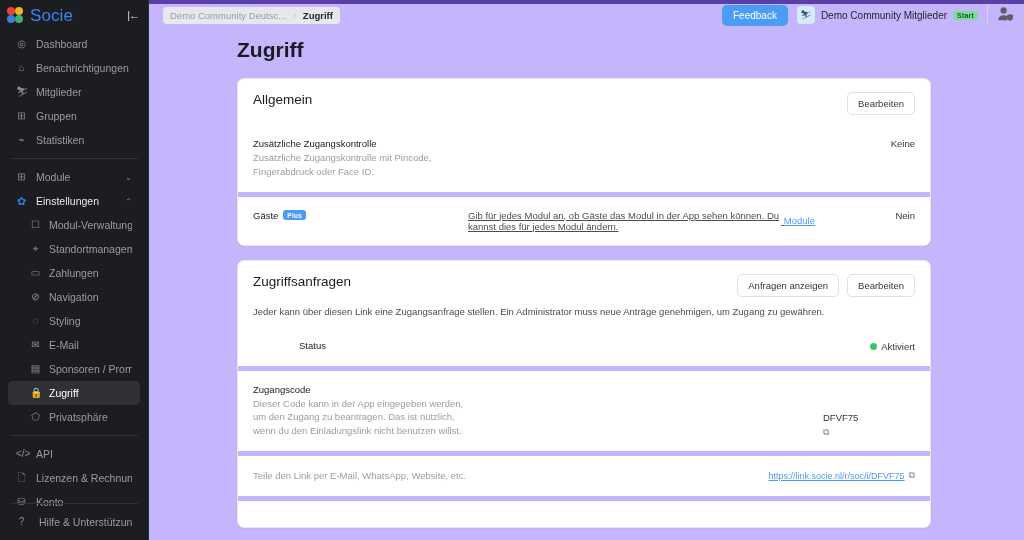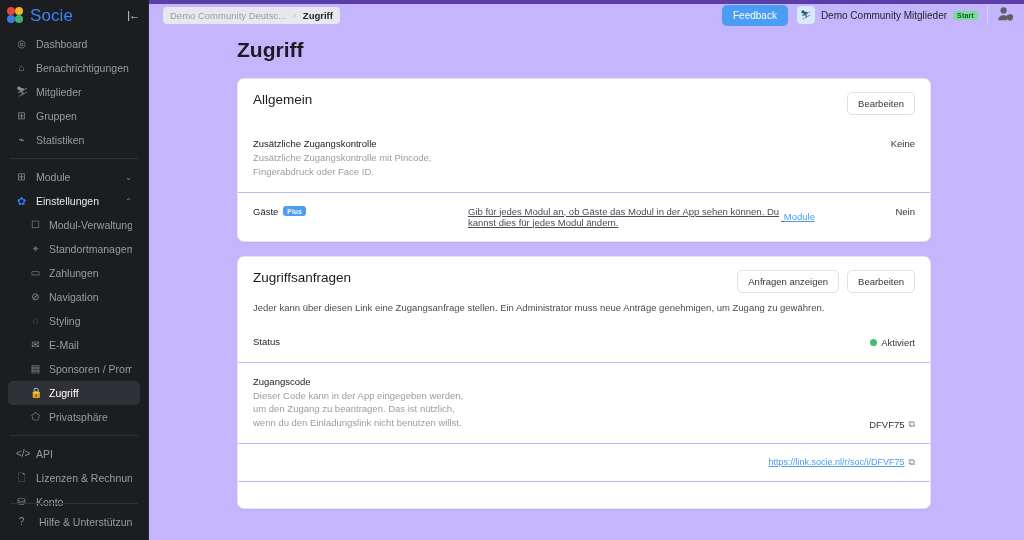--- a/index.html
+++ b/index.html
@@ -105,42 +105,42 @@
   .card-actions { margin-left: auto; display: flex; gap: 8px; }
   .btn-outline {
     background: #fff; border: 1px solid #dfe0e6; border-radius: 5px;
     font-size: 9.5px; color: #34353c; padding: 5px 10px; cursor: pointer;
     font-family: "Liberation Sans", sans-serif; white-space: nowrap;
   }
   .card-desc { font-size: 9.5px; color: #4b4c55; padding: 9px 15px 0 15px; }
 
   .row {
     display: flex; padding: 13px 15px 13px 15px;
-    border-top: 1px solid #c4b5fd; position: relative;
+    border-top: 5px solid #c4b5fd; position: relative;
   }
   .row.first { border-top: none; margin-top: 10px; }
   .row-left { width: 215px; flex: 0 0 215px; }
   .row-label { font-size: 9.5px; color: #1b1c21; margin-bottom: 2px; display:flex; align-items:center; gap:5px; }
   .badge-plus {
     background: #4a9cf5; color: #fff; font-size: 6.5px; font-weight: bold;
     border-radius: 3px; padding: 1.5px 4px; letter-spacing: .3px;
   }
   .row-sub { font-size: 9.5px; color: #9b9ca5; line-height: 1.45; }
   .row-mid { flex: 1; display: flex; align-items: center; justify-content: flex-end;
              font-size: 9.5px; color: #4b4c55; padding-right: 8px; text-decoration: underline; }
   .row-mid a { color: #4a9cf5; }
   .row-right { width: 92px; flex: 0 0 92px; text-align: right;
                font-size: 9.5px; color: #34353c; display: flex;
                align-items: flex-start; justify-content: flex-end; gap: 4px; }
   .row-right.mid { align-items: center; }
   .dot-green { width: 7px; height: 7px; border-radius: 50%; background: #3bc36b; display: inline-block; }
   .copy-ic { font-size: 9px; color: #7e7f88; cursor: pointer; }
   .link-blue { color: #4a9cf5; text-decoration: underline; font-size: 9px; white-space: nowrap; }
   .row-right.wide { width: 185px; flex: 0 0 185px; }
-  .status-row { align-items: center; }
+  .status-row { align-items: center; margin-left: 46px; }
 </style>
 </head>
 <body>
 
 <div class="app">
 
   <aside class="sidebar">
     <div class="sb-head">
       <span class="logo-mark">
         <i class="a"></i>
@@ -333,28 +333,29 @@
             <span>Aktiviert</span>
           </div>
         </div>
 
         <div class="row">
           <div class="row-left">
             <div class="row-label">Zugangscode</div>
             <div class="row-sub">Dieser Code kann in der App eingegeben werden, um den Zugang zu beantragen. Das ist nützlich, wenn du den Einladungslink nicht benutzen willst.</div>
           </div>
           <div class="row-mid"></div>
-          <div class="row-right" style="align-items:flex-end;">
+          <div class="row-right" style="align-items:flex-start;flex-direction:column;">
             <span>DFVF75</span>
             <span class="copy-ic">⧉</span>
           </div>
         </div>
 
         <div class="row">
           <div class="row-left">
+            <div class="row-sub">Teile den Link per E-Mail, WhatsApp, Website, etc.</div>
           </div>
           <div class="row-mid"></div>
           <div class="row-right wide" style="align-items:center;">
             <a href="#" class="link-blue">https://link.socie.nl/r/soc/i/DFVF75</a>
             <span class="copy-ic">⧉</span>
           </div>
         </div>
 
         <div class="row" style="align-items:center;">
           

